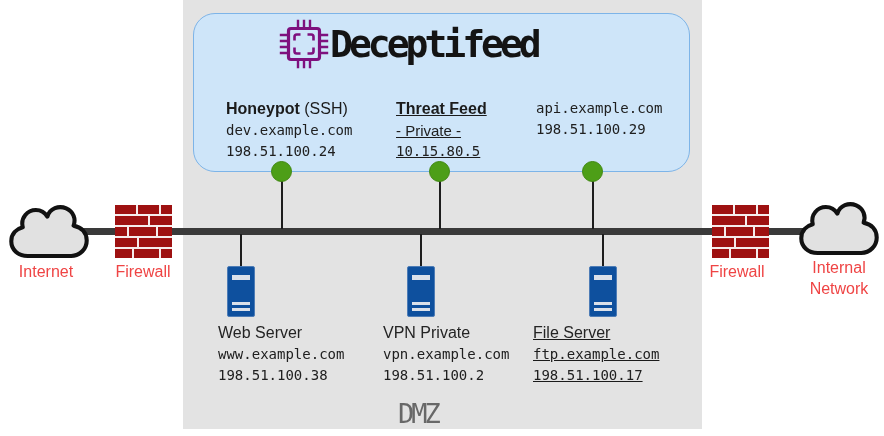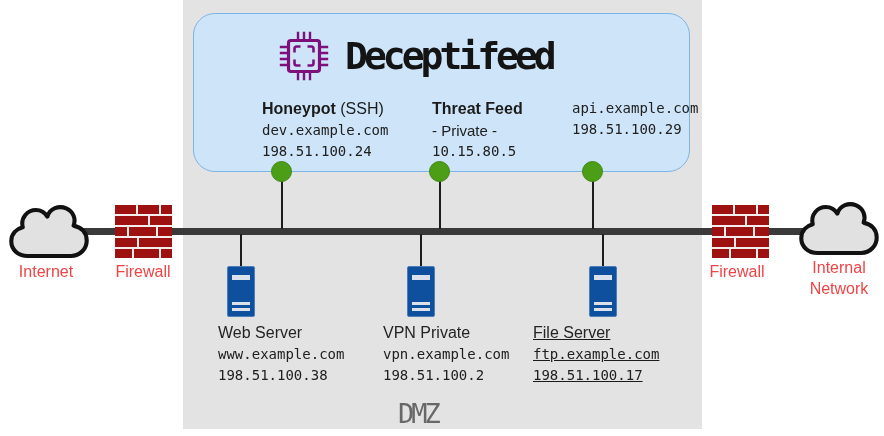--- a/index.html
+++ b/index.html
@@ -25,29 +25,29 @@
   .v-dot1{left:281px;top:177px;height:52px;}
   .v-dot2{left:439px;top:177px;height:52px;}
   .v-dot3{left:592px;top:177px;height:52px;}
   .v-srv1{left:240px;top:234px;height:33px;}
   .v-srv2{left:420px;top:234px;height:33px;}
   .v-srv3{left:602px;top:234px;height:33px;}
 
   
   .feedbox{left:193px;top:13px;width:497px;height:159px;background:var(--panel-bg);
            border:1.5px solid var(--panel-border);border-radius:22px;box-sizing:border-box;z-index:2;}
-  .feed-header{position:absolute;left:84px;top:16px;display:flex;align-items:center;gap:15px;}
+  .feed-header{position:absolute;left:84px;top:4px;display:flex;align-items:center;}
   .feed-title{font-family:"DejaVu Sans Mono",monospace;font-weight:bold;font-size:38px;
               letter-spacing:-4px;color:#141414;}
-  .node{position:absolute;top:84px;margin-left:36px;}
+  .node{position:absolute;top:84px;}
   .node .nlabel{font-size:16px;line-height:22px;font-weight:bold;color:var(--text-dark);}
   .node .nlabel .qualifier{font-weight:normal;}
   .node .mono{font-family:"DejaVu Sans Mono",monospace;font-size:14px;line-height:21px;color:#202020;}
   .node .sans{font-family:"Liberation Sans",sans-serif;font-size:15px;}
-  .n1{left:32px;} .n2{left:202px;} .n3{left:342px;}
+  .n1{left:32px;} .n2{left:202px;text-decoration:underline;} .n3{left:342px;}
 
   .dot{width:21px;height:21px;border-radius:50%;background:var(--endpoint-green);
        border:1px solid #3f8710;box-sizing:border-box;z-index:3;}
   .d1{left:271px;top:161px;} .d2{left:429px;top:161px;} .d3{left:582px;top:161px;}
 
   
   .server{width:28px;height:51px;background:var(--server-blue);border:1px solid var(--server-border);
           border-radius:2px;box-sizing:border-box;z-index:2;}
   .s1{left:227px;top:266px;} .s2{left:407px;top:266px;} .s3{left:589px;top:266px;}
   .server i{position:absolute;left:4px;right:4px;background:#dbe1ea;}

